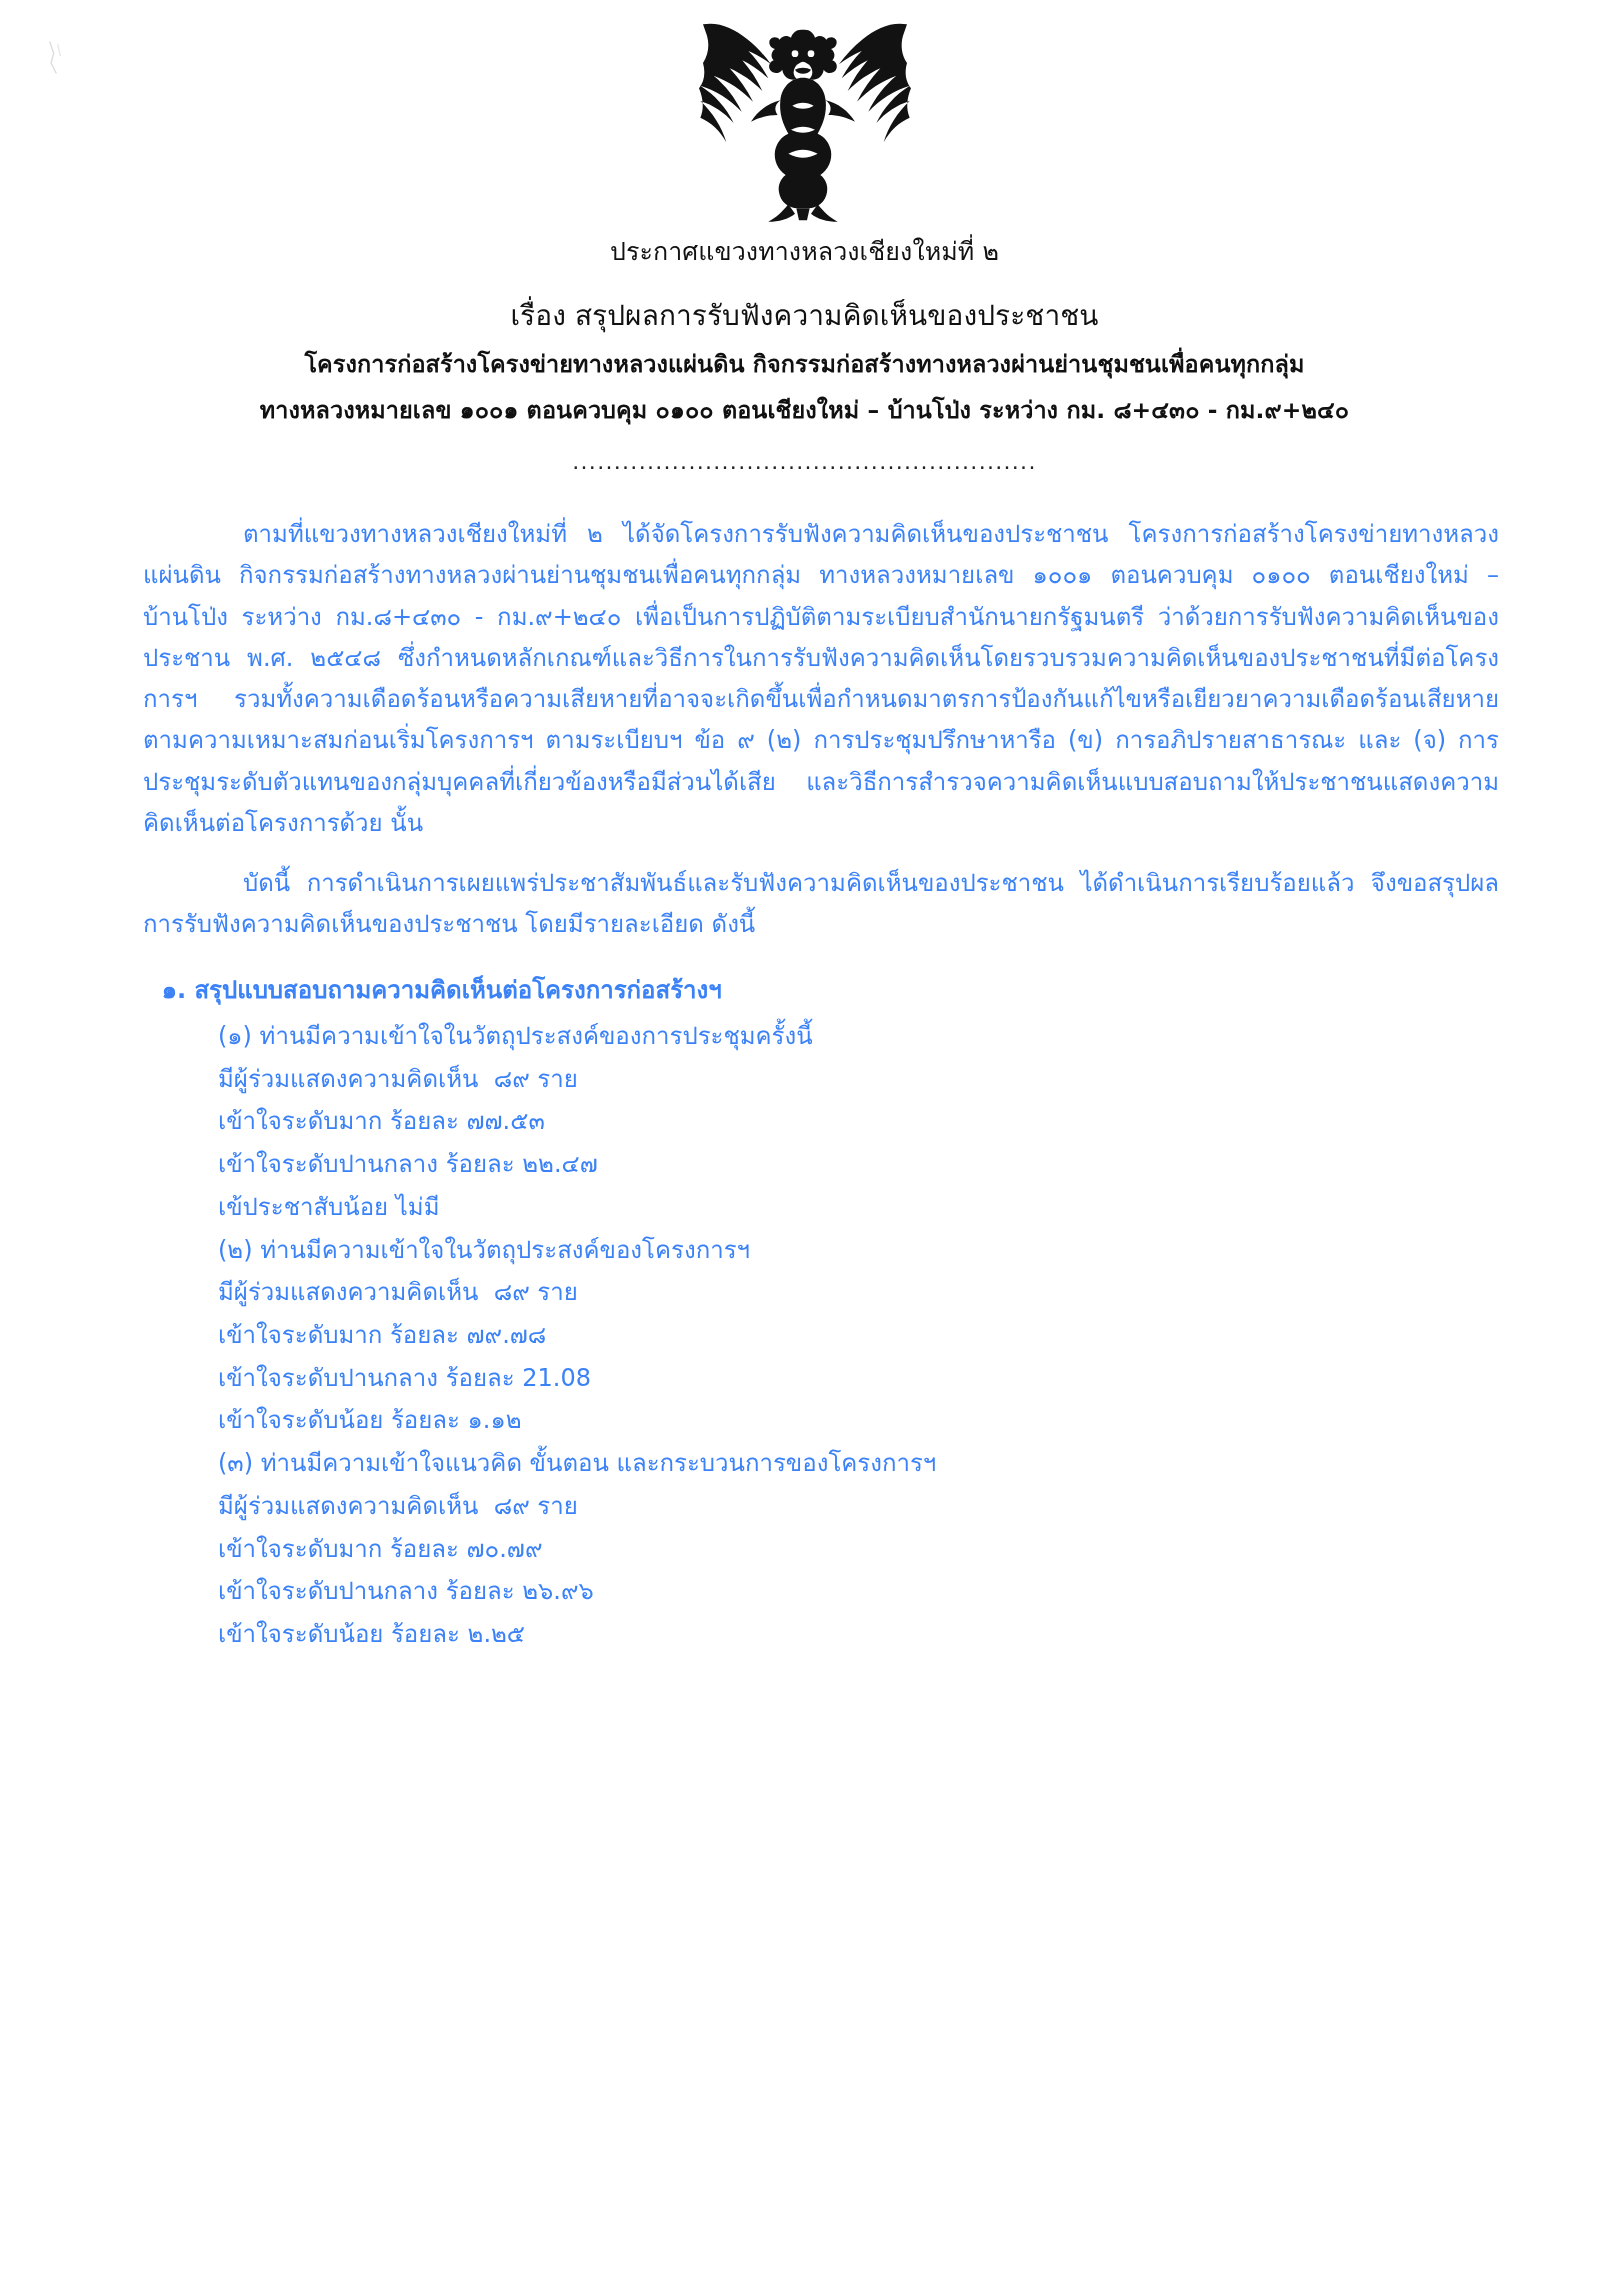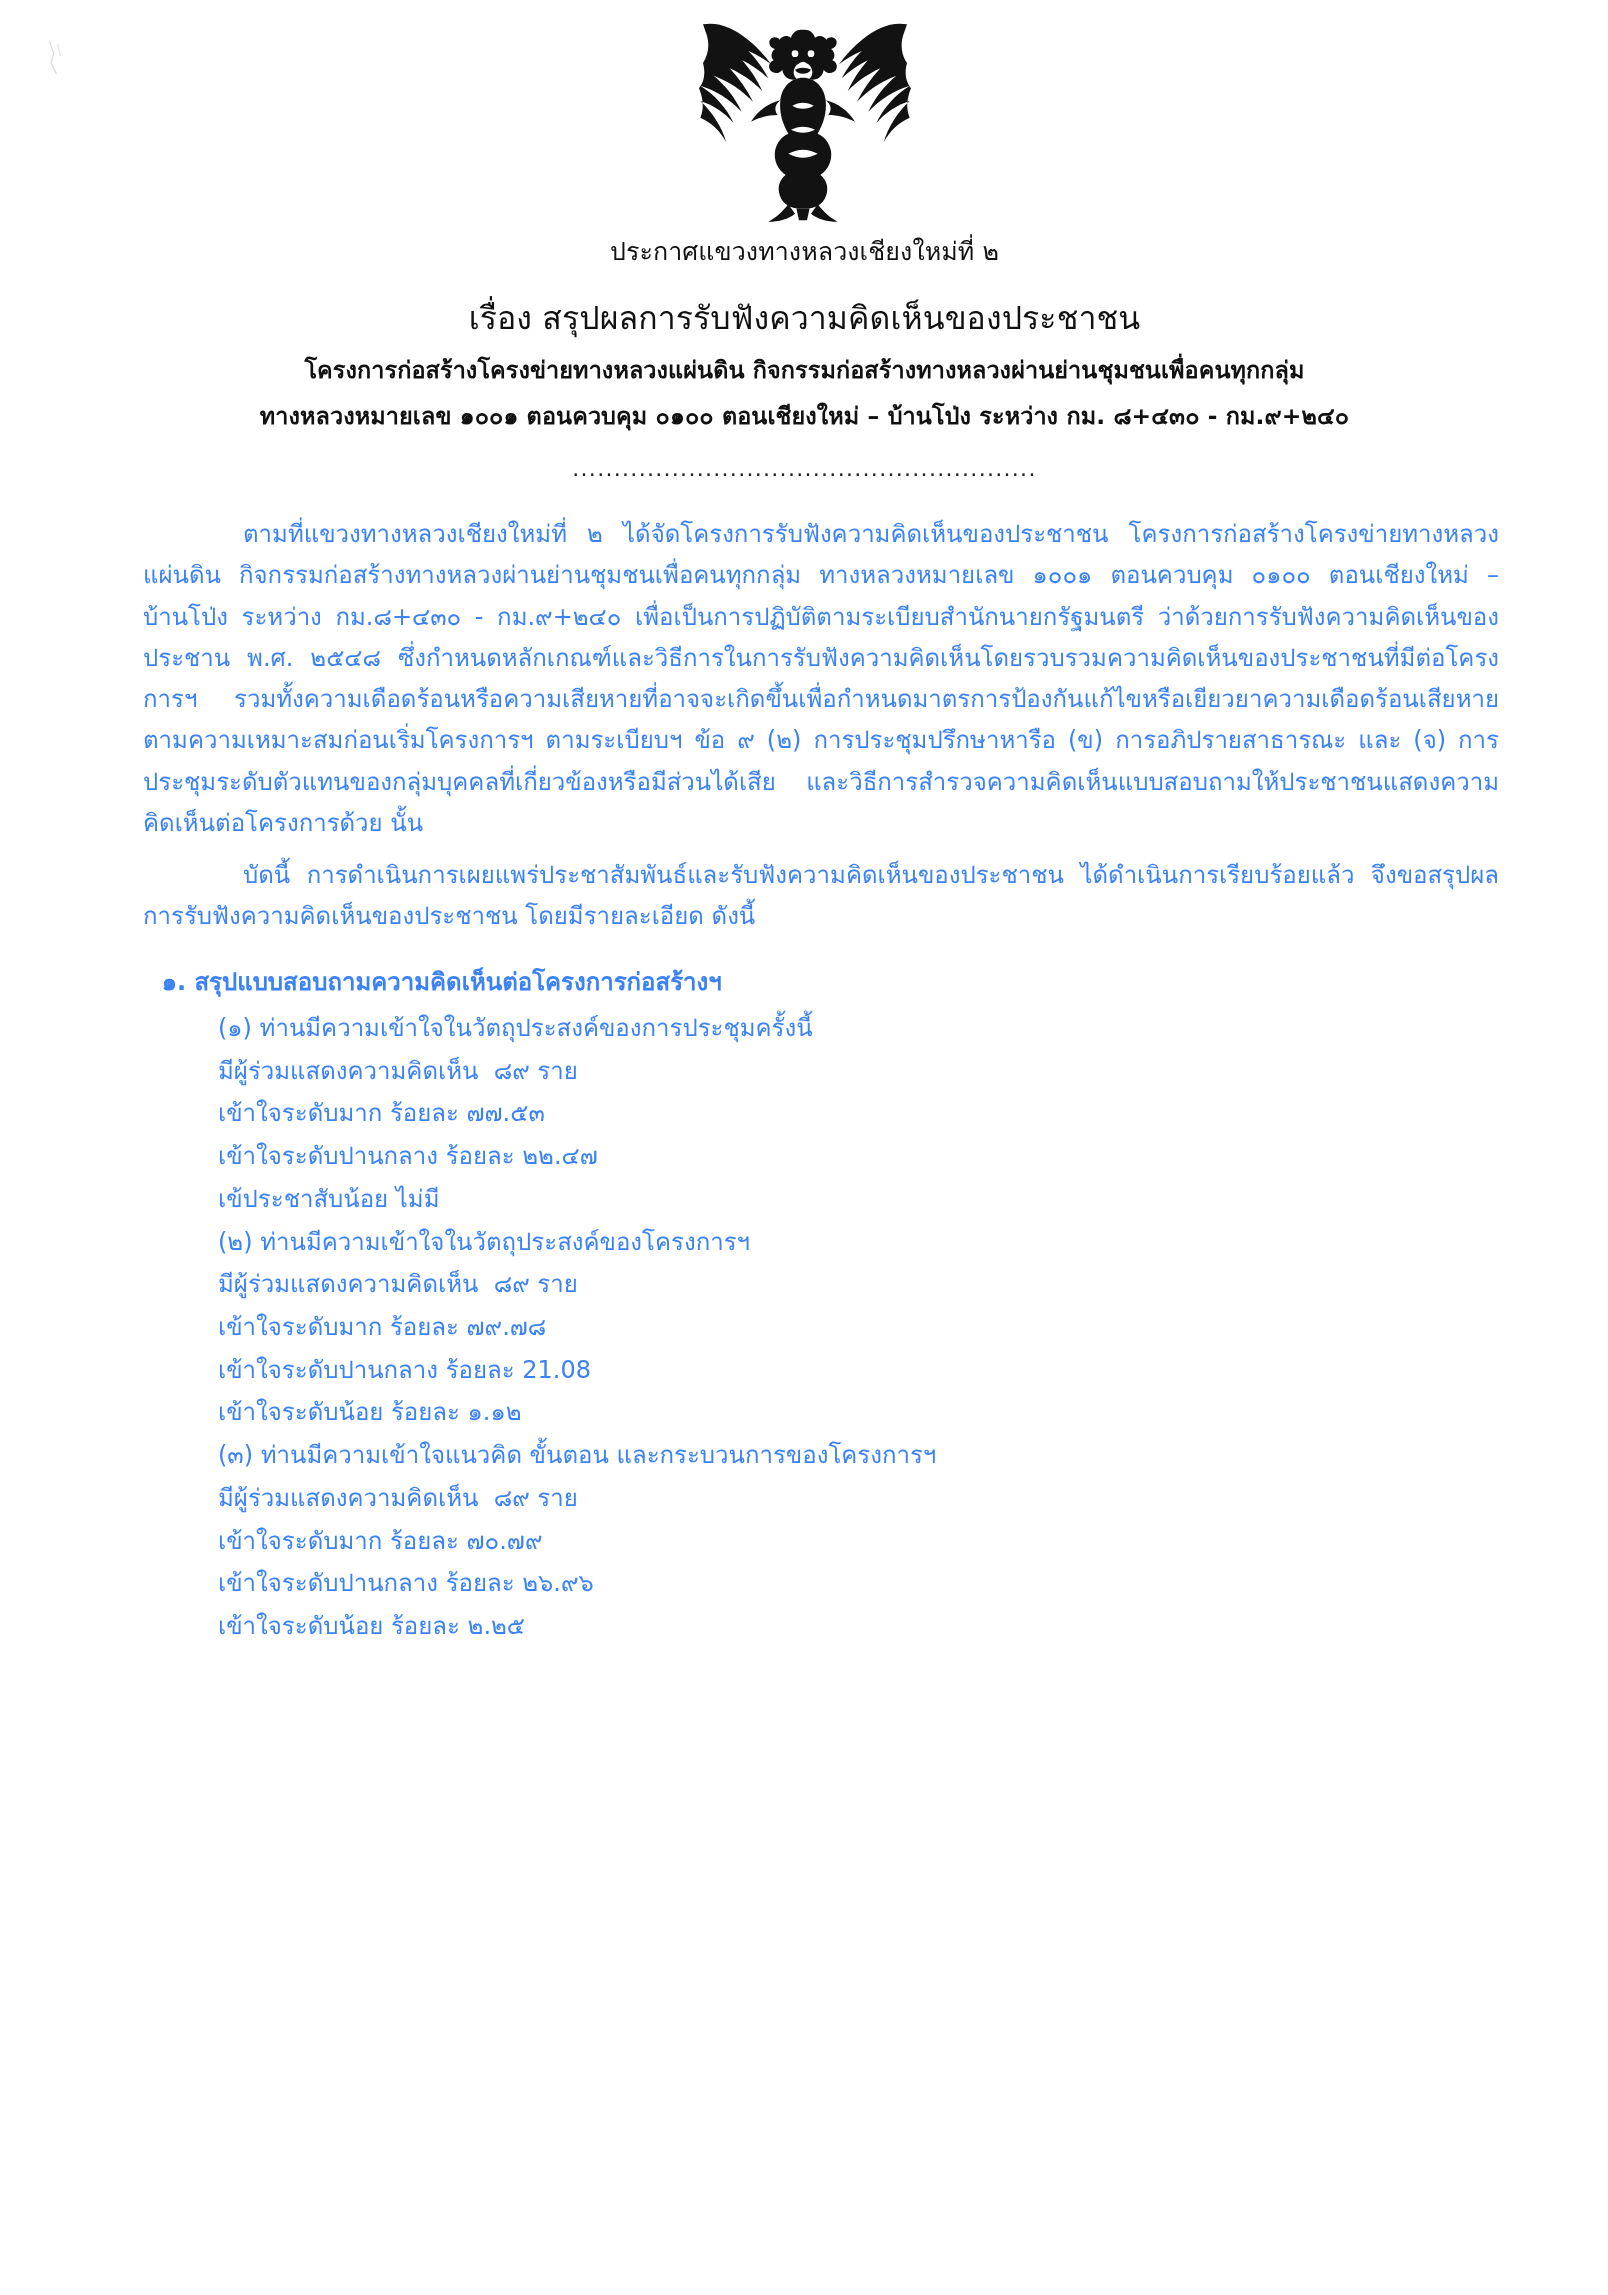--- a/index.html
+++ b/index.html
@@ -48,21 +48,21 @@
     text-align: center;
     line-height: 1.62;
   }
   .header .hline {
     font-size: 25px;
     letter-spacing: 0.1px;
     margin: 0 0 8px 0;
     color: #111;
   }
   .header .hline.sub {
-    font-size: 32px;
+    font-size: 28px;
     margin-top: 20px;
   }
   .header .hline.small {
     font-size: 23.4px;
     font-weight: bold;
   }
   .dots {
     margin-top: 14.7px;
     font-size: 22px;
     letter-spacing: 1.3px;
@@ -79,21 +79,21 @@
     line-height: 1.72;
     text-align: justify;
     text-justify: inter-word;
     color: #3b82f6;
   }
   .para {
     margin: 0 0 6.7px 0;
     text-indent: 100px;
   }
   .para.p2 {
-    margin-top: 11px;
+    margin-top: 19px;
   }
 
   
   .section {
     margin-top: 24px;
   }
   .section-title {
     font-size: 24px;
     font-weight: bold;
     text-indent: 0;

